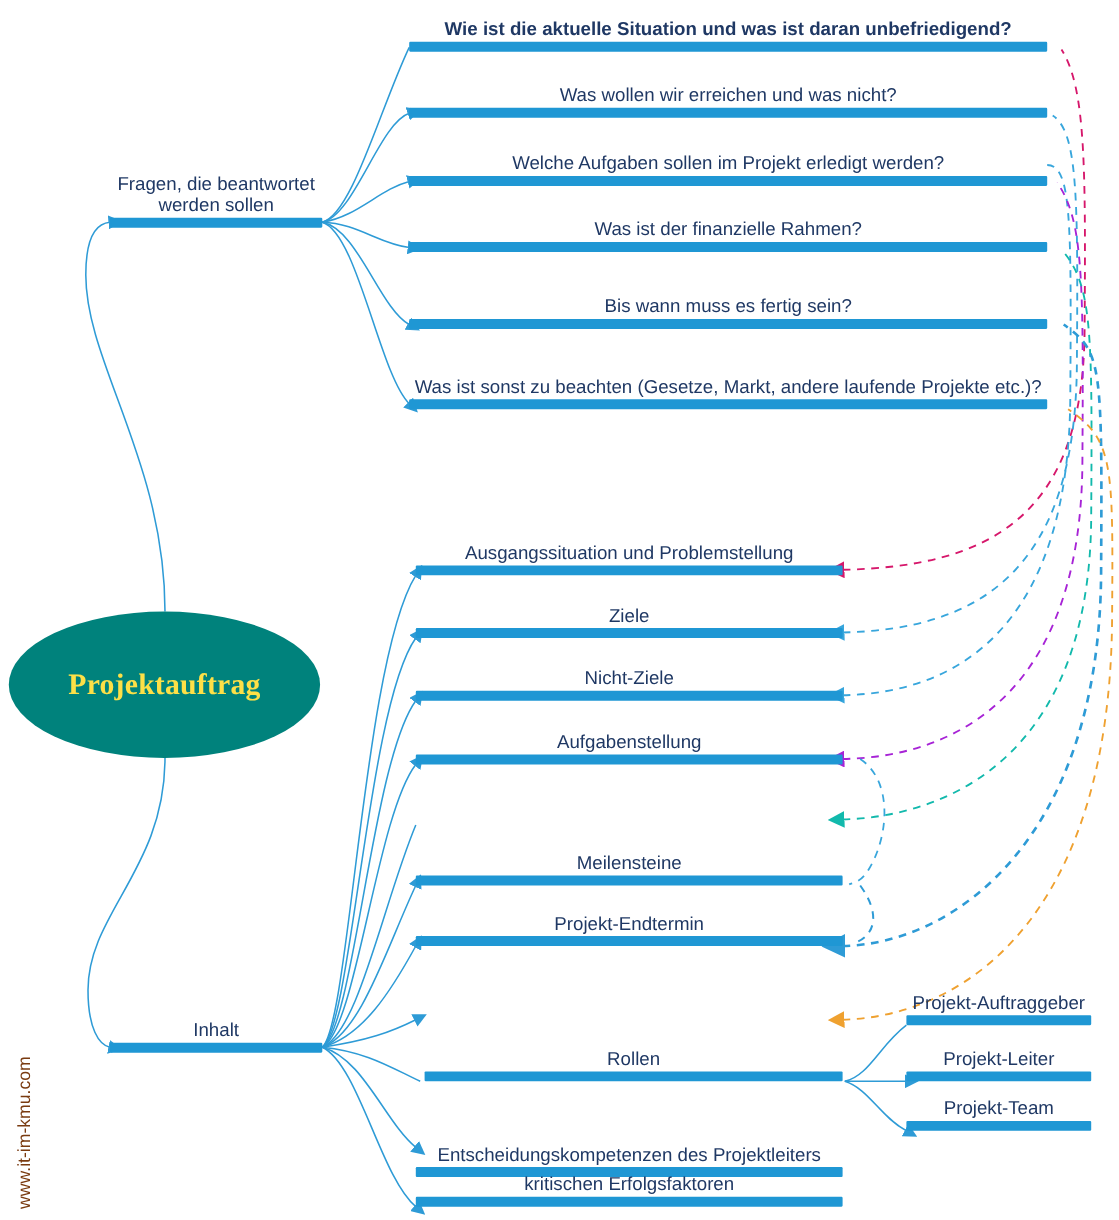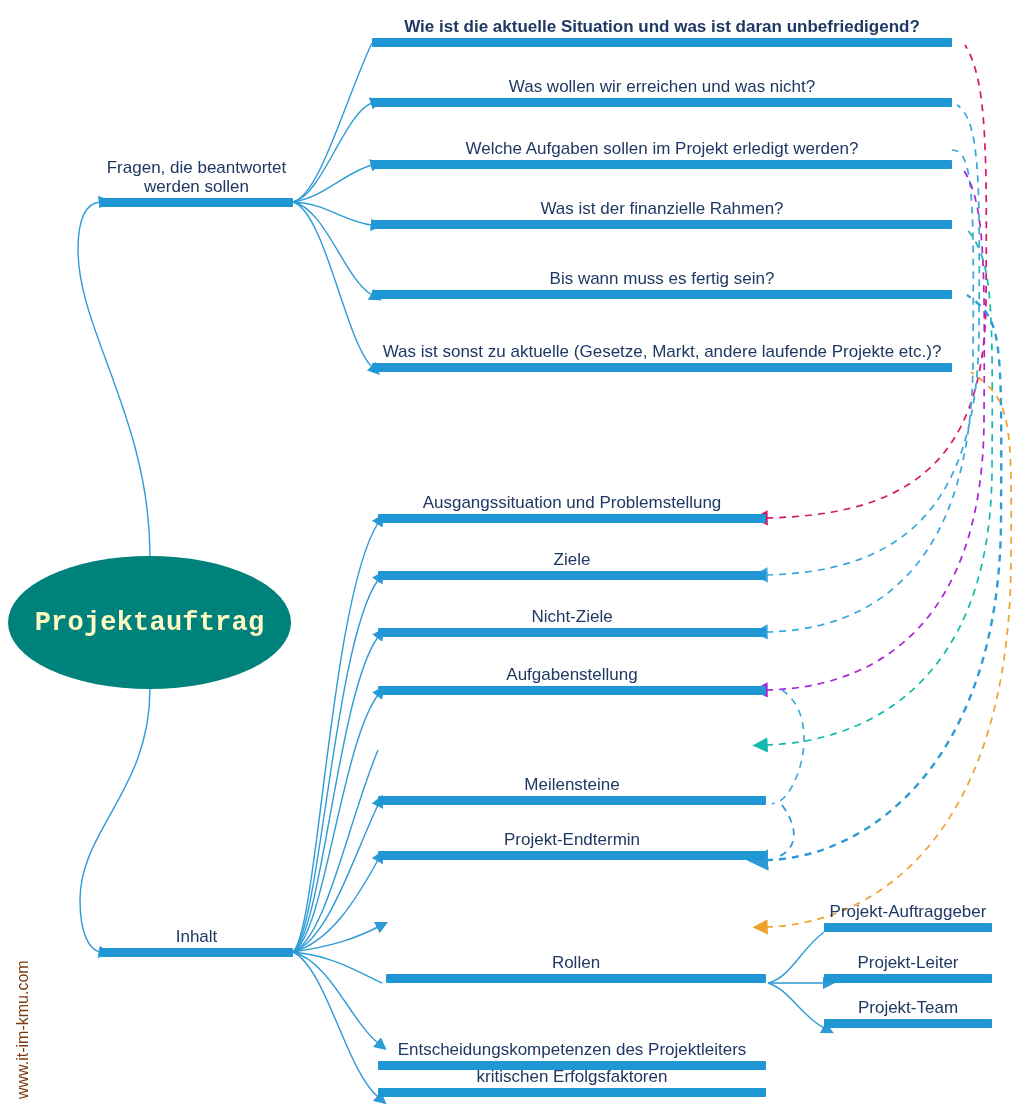--- a/index.html
+++ b/index.html
@@ -20,22 +20,22 @@
   }
   .node.wrap .lbl{white-space:normal;}
 
   
   #root{
     position:absolute;left:8px;top:556px;width:283px;height:133px;
     background:#00827c;border-radius:50%;
     display:flex;align-items:center;justify-content:center;
   }
   #root .roottext{
-    color:#fef9c3;font-weight:bold;font-size:27px;letter-spacing:.2px;
-    font-family:Liberation Mono, monospace;
+    color:#fde047;font-weight:bold;font-size:27px;letter-spacing:.2px;
+    font-family:Liberation Serif, serif;
   }
 
   
   #watermark{
     position:absolute;left:14px;top:916px;
     color:#7a3b10;font-size:16px;
     transform-origin:left top;
     transform:rotate(-90deg) translate(-183px,0);
     white-space:nowrap;
   }
@@ -143,21 +143,21 @@
     <span class="lbl">Was ist der finanzielle Rahmen?</span>
     <span class="bar" style="width:580px;"></span>
   </div>
 
   <div class="node" style="left:372px;top:262px;width:580px;height:37px;">
     <span class="lbl">Bis wann muss es fertig sein?</span>
     <span class="bar" style="width:580px;"></span>
   </div>
 
   <div class="node wrap" style="left:372px;top:310px;width:580px;height:62px;">
-    <span class="lbl">Was ist sonst zu aktuelle (Gesetze, Markt, andere laufende Projekte etc.)?</span>
+    <span class="lbl">Was ist sonst zu beachten (Gesetze, Markt, andere laufende Projekte etc.)?</span>
     <span class="bar" style="width:580px;"></span>
   </div>
 
   <div class="node" style="left:100px;top:925px;width:193px;height:32px;">
     <span class="lbl">Inhalt</span>
     <span class="bar" style="width:193px;"></span>
   </div>
 
   <div class="node" style="left:378px;top:490px;width:388px;height:33px;">
     <span class="lbl">Ausgangssituation und Problemstellung</span>

